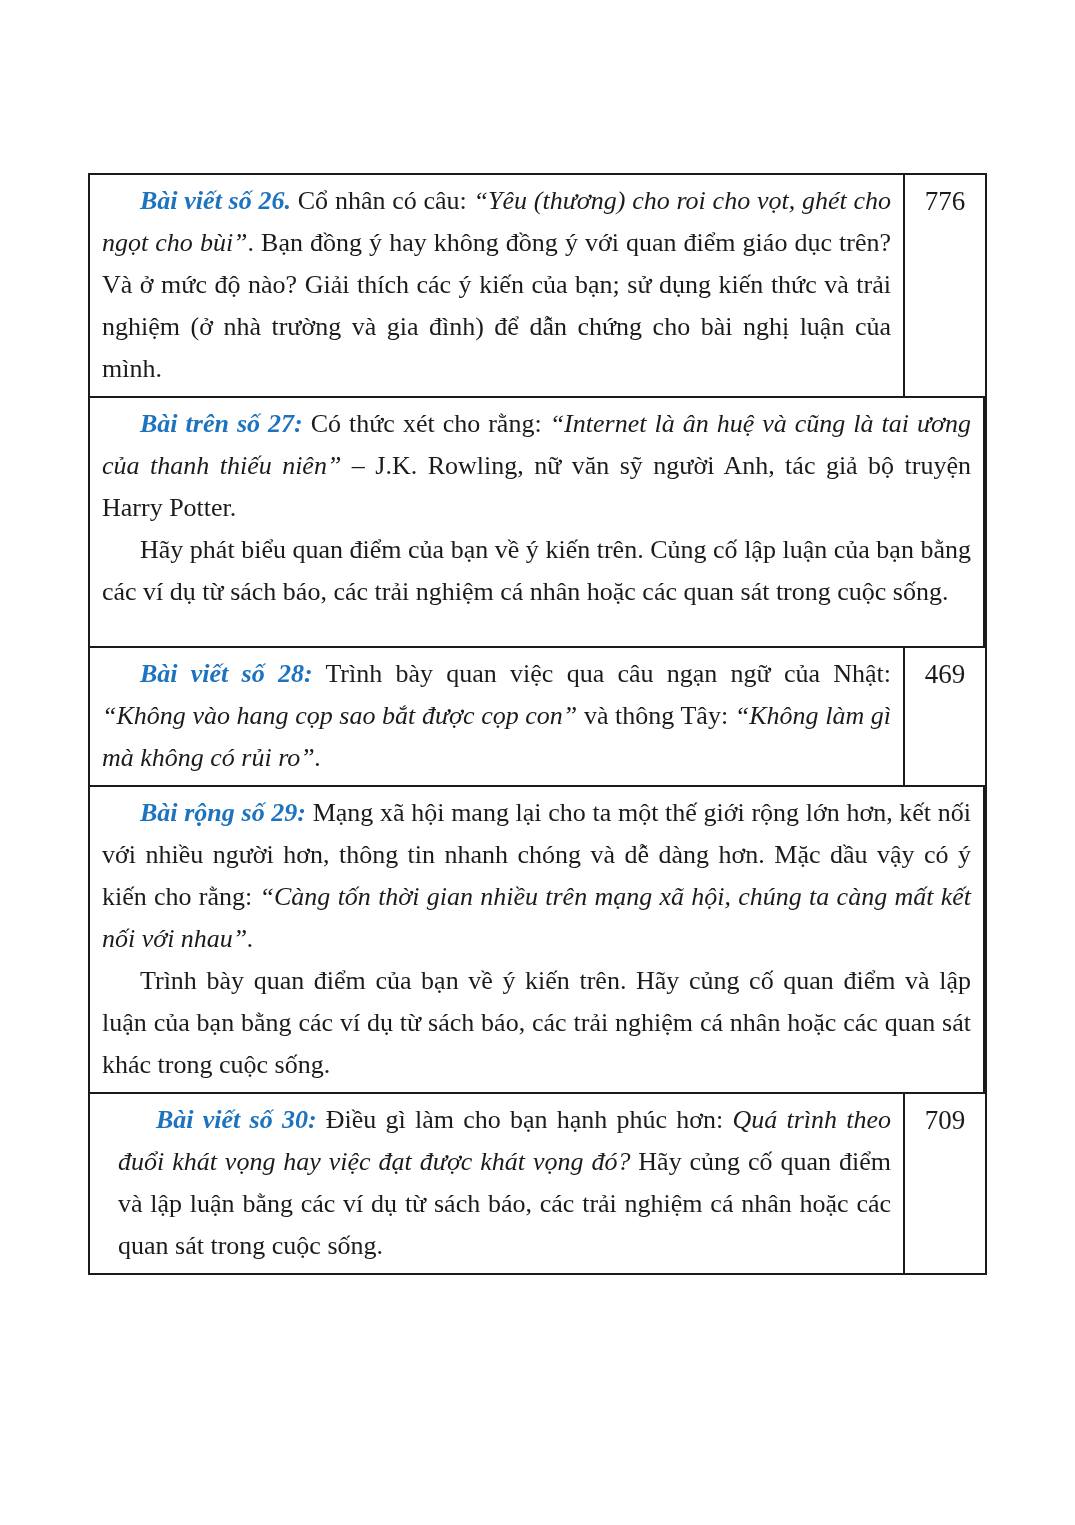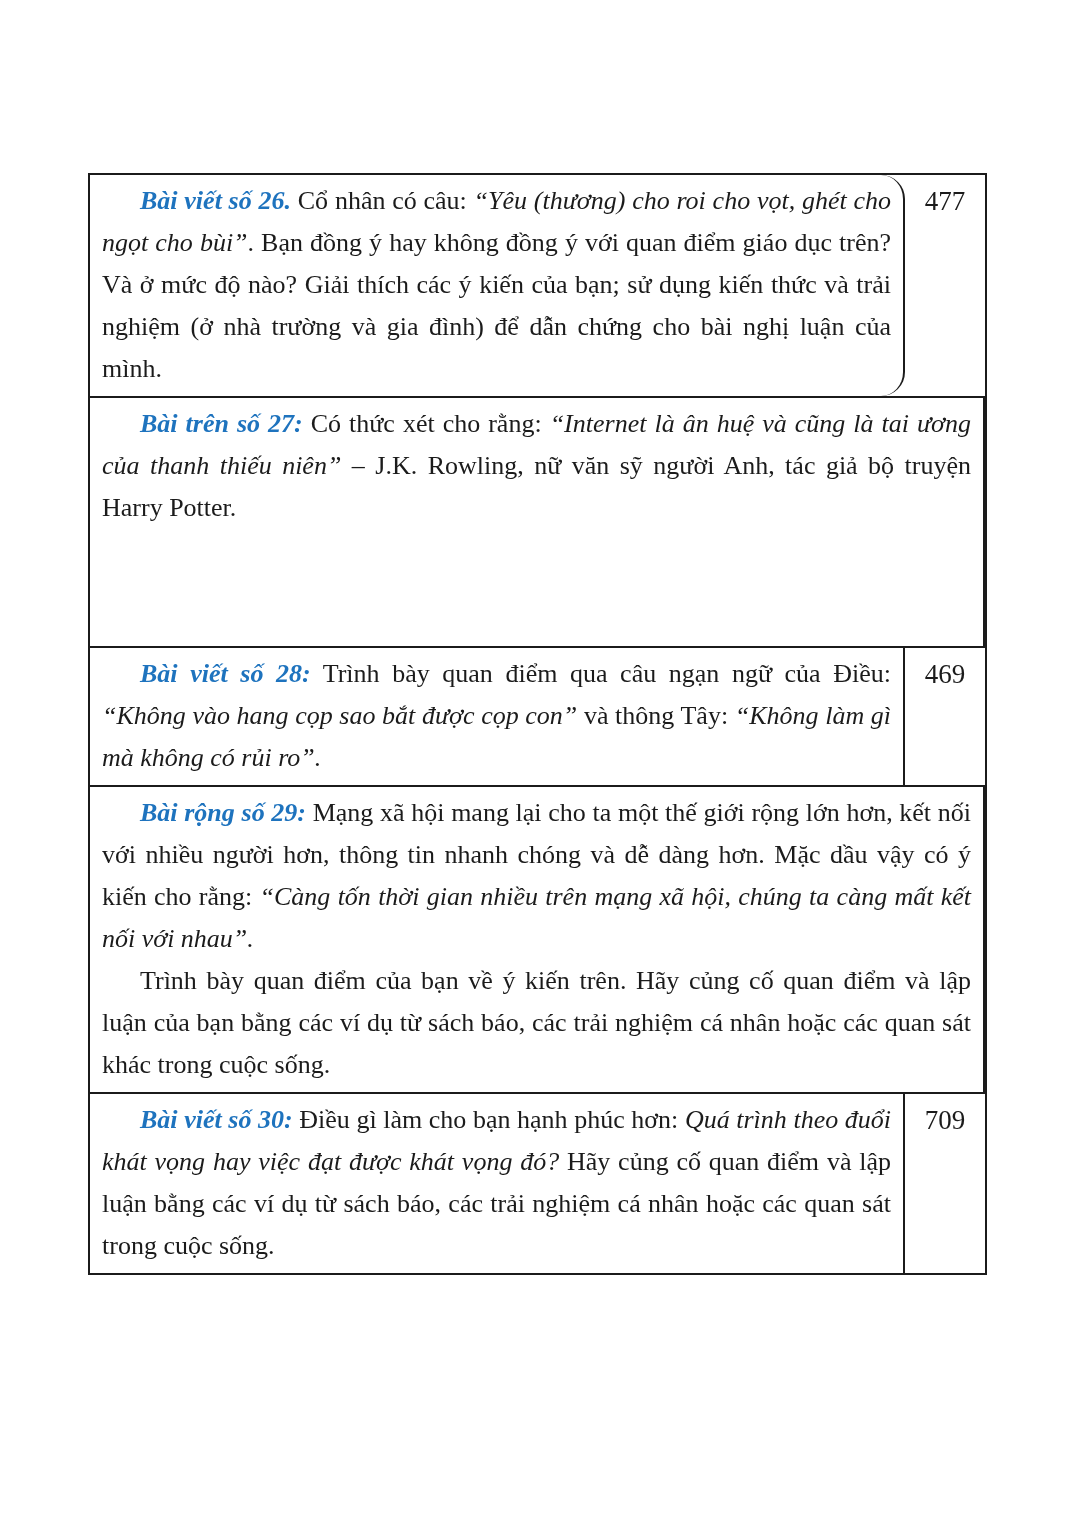--- a/index.html
+++ b/index.html
@@ -11,22 +11,22 @@
     font-family: "Liberation Serif", "DejaVu Serif", serif;
     color: var(--ink);
   }
   .contents-table {
     position: absolute;
     left: 88px; top: 173px;
     width: 899px;
     border: 2px solid var(--line);
   }
   .row { display: flex; border-bottom: 2px solid var(--line); }
-  .row:last-child { border-bottom: none; }
-  .row-0 .cell { min-height: 208px; border-radius: 24px; }
+  .row:last-child { border-bottom: none; padding-left: 16px; }
+  .row-0 .cell { min-height: 208px; }
   .row-1 .cell { min-height: 248px; }
   .row-2 .cell { min-height: 122px; }
   .row-3 .cell { min-height: 283px; }
   .row-4 .cell { min-height: 162px; }
   .cell.text {
     flex: 1 1 auto;
     border-right: 2px solid var(--line);
     padding: 5px 12px 6px 12px;
     font-size: 26px;
     line-height: 42px;
@@ -49,32 +49,33 @@
   .seg-italic { font-style: italic; }
 </style>
 </head>
 <body>
 
 <div class="contents-table">
   <div class="row row-0">
     <div class="cell text">
         <p class="par"><span class="seg-label">Bài viết số 26.</span><span class="seg-regular"> Cổ nhân có câu: </span><span class="seg-italic">“Yêu (thương) cho roi cho vọt, ghét cho ngọt cho bùi”</span><span class="seg-regular">. Bạn đồng ý hay không đồng ý với quan điểm giáo dục trên? Và ở mức độ nào? Giải thích các ý kiến của bạn; sử dụng kiến thức và trải nghiệm (ở nhà trường và gia đình) để dẫn chứng cho bài nghị luận của mình.</span></p>
       </div>
-    <div class="cell num">477</div>
+    <div class="cell num">776</div>
   </div>
 
   <div class="row row-1">
     <div class="cell text">
         <p class="par"><span class="seg-label">Bài trên số 27:</span><span class="seg-regular"> Có thức xét cho rằng: </span><span class="seg-italic">“Internet là ân huệ và cũng là tai ương của thanh thiếu niên”</span><span class="seg-regular"> – J.K. Rowling, nữ văn sỹ người Anh, tác giả bộ truyện Harry Potter.</span></p>
+        <p class="par"><span class="seg-regular">Hãy phát biểu quan điểm của bạn về ý kiến trên. Củng cố lập luận của bạn bằng các ví dụ từ sách báo, các trải nghiệm cá nhân hoặc các quan sát trong cuộc sống.</span></p>
       </div>
   </div>
 
   <div class="row row-2">
     <div class="cell text">
-        <p class="par"><span class="seg-label">Bài viết số 28:</span><span class="seg-regular"> Trình bày quan điểm qua câu ngạn ngữ của Điều: </span><span class="seg-italic">“Không vào hang cọp sao bắt được cọp con”</span><span class="seg-regular"> và thông Tây: </span><span class="seg-italic">“Không làm gì mà không có rủi ro”.</span></p>
+        <p class="par"><span class="seg-label">Bài viết số 28:</span><span class="seg-regular"> Trình bày quan việc qua câu ngạn ngữ của Nhật: </span><span class="seg-italic">“Không vào hang cọp sao bắt được cọp con”</span><span class="seg-regular"> và thông Tây: </span><span class="seg-italic">“Không làm gì mà không có rủi ro”.</span></p>
       </div>
     <div class="cell num">469</div>
   </div>
 
   <div class="row row-3">
     <div class="cell text">
         <p class="par"><span class="seg-label">Bài rộng số 29:</span><span class="seg-regular"> Mạng xã hội mang lại cho ta một thế giới rộng lớn hơn, kết nối với nhiều người hơn, thông tin nhanh chóng và dễ dàng hơn. Mặc dầu vậy có ý kiến cho rằng: </span><span class="seg-italic">“Càng tốn thời gian nhiều trên mạng xã hội, chúng ta càng mất kết nối với nhau”.</span></p>
         <p class="par"><span class="seg-regular">Trình bày quan điểm của bạn về ý kiến trên. Hãy củng cố quan điểm và lập luận của bạn bằng các ví dụ từ sách báo, các trải nghiệm cá nhân hoặc các quan sát khác trong cuộc sống.</span></p>
       </div>
   </div>

